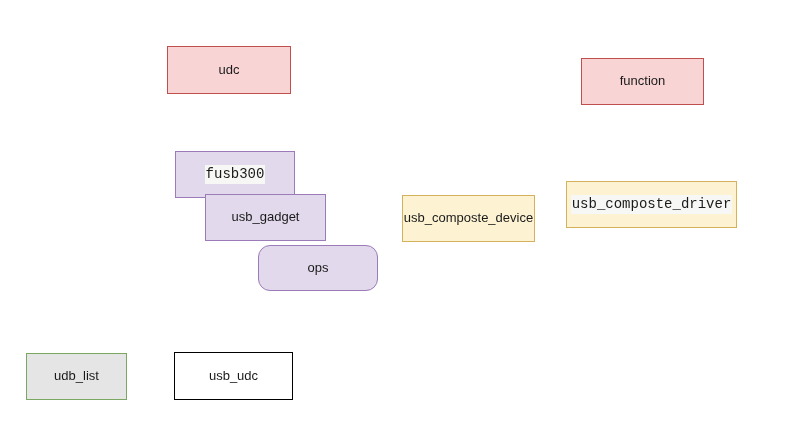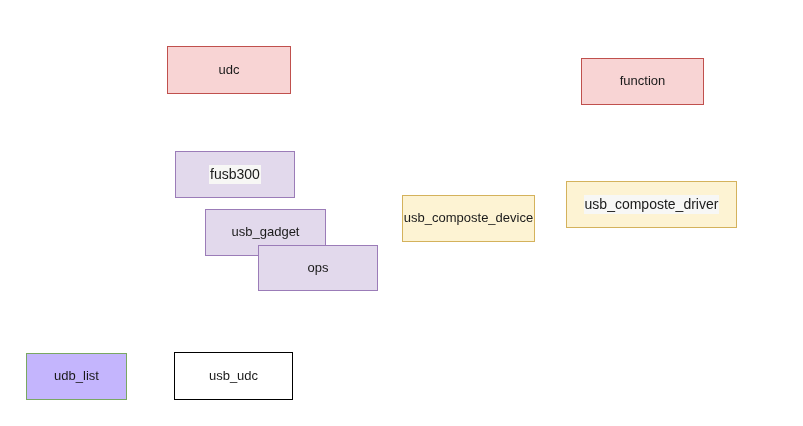--- a/index.html
+++ b/index.html
@@ -43,59 +43,59 @@
   .purple {
     background: #e2d9ec;
     border-color: #9b7cb8;
   }
   .yellow {
     background: #fdf3d3;
     border-color: #d4b25c;
     text-align: right;
   }
   .green {
-    background: #c4b5fd;
+    background: #e5e5e5;
     border-color: #7aa862;
     justify-content: center;
   }
   .plain {
     background: #ffffff;
     border-color: #000000;
   }
   
   .t-sans .label {
     font-family: "Liberation Sans", sans-serif;
     font-size: 13px;
     color: #1a1a1a;
   }
   .t-mono .label {
-    font-family: Liberation Sans, sans-serif;
+    font-family: Liberation Mono, monospace;
     font-size: 14px;
     color: #1a1a1a;
     background: #f7f7f5;
     padding: 1px 1px;
   }
 </style>
 </head>
 <body>
 
 <div id="canvas" style="background: rgb(255, 255, 255); width: 803px; height: 330px;">
     <div class="node pink t-sans" style="left: 167px; top: 46px; width: 124px; height: 48px;">
       <span class="label">udc</span>
     </div>
     <div class="node pink t-sans" style="left: 581px; top: 58px; width: 123px; height: 47px;">
       <span class="label">function</span>
     </div>
     <div class="node purple t-mono" style="left: 175px; top: 151px; width: 120px; height: 47px;">
       <span class="label">fusb300</span>
     </div>
-    <div class="node purple t-sans" style="left: 205px; top: 209px; width: 121px; height: 47px;">
+    <div class="node purple t-sans" style="left: 205px; top: 194px; width: 121px; height: 47px;">
       <span class="label">usb_gadget</span>
     </div>
-    <div class="node purple t-sans" style="left: 258px; top: 245px; width: 120px; height: 46px;">
+    <div class="node purple t-sans" style="left: 258px; top: 245px; width: 120px; height: 46px; border-radius: 12px;">
       <span class="label">ops</span>
     </div>
     <div class="node yellow t-sans" style="left: 402px; top: 195px; width: 133px; height: 47px;">
       <span class="label">usb_composte_device</span>
     </div>
     <div class="node yellow t-mono" style="left: 566px; top: 181px; width: 171px; height: 47px;">
       <span class="label">usb_composte_driver</span>
     </div>
     <div class="node green t-sans" style="left: 26px; top: 353px; width: 101px; height: 47px;">
       <span class="label">udb_list</span>

